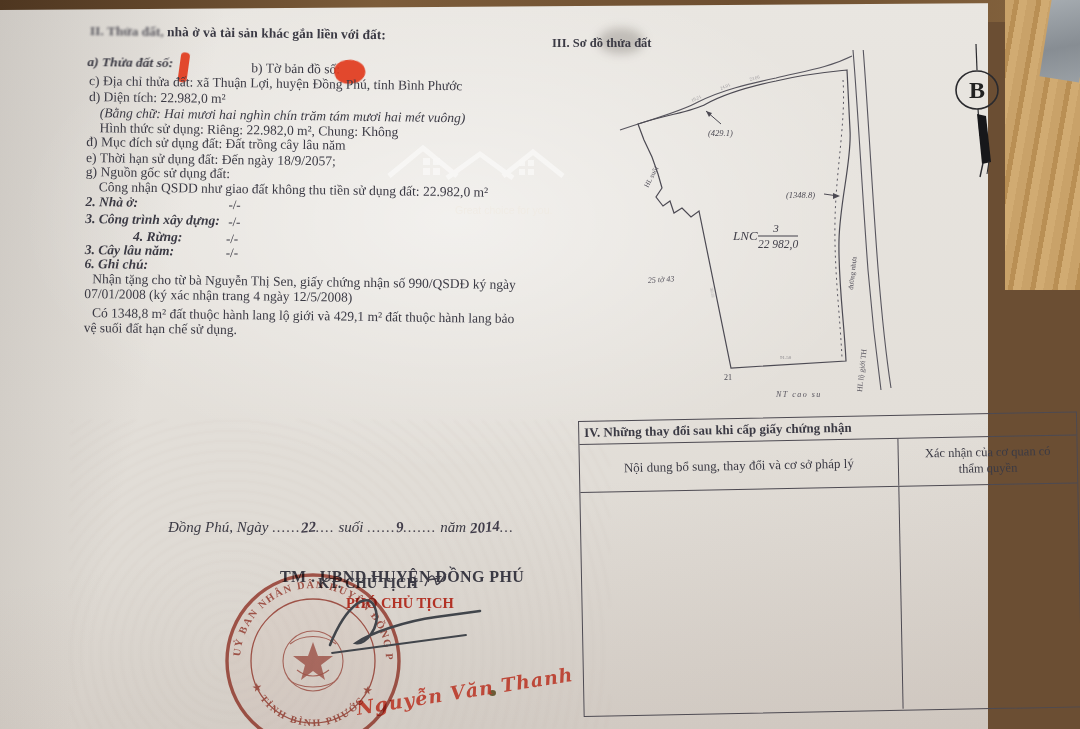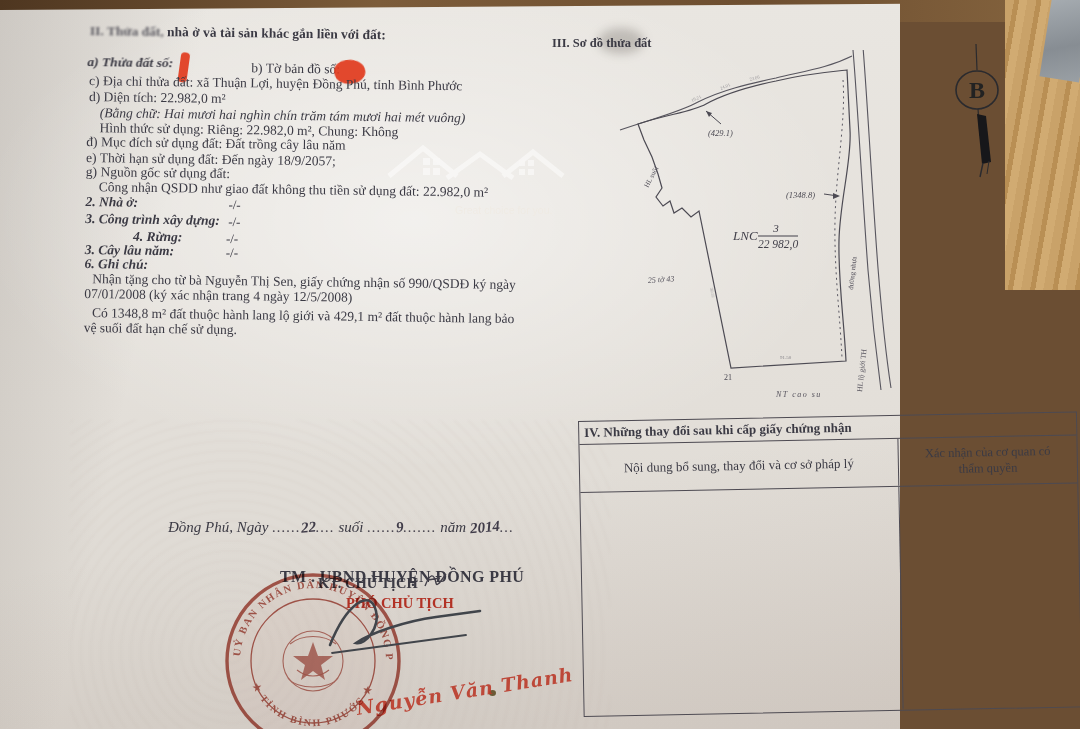--- a/index.html
+++ b/index.html
@@ -6,21 +6,21 @@
   #scene{position:relative;width:1080px;height:729px;overflow:hidden;
          font-family:"Liberation Serif",serif;color:#3b3a44;}
   
   .wood-top{position:absolute;left:0;top:0;width:1080px;height:22px;
     background:linear-gradient(90deg,#4e3620,#7c5c3a 35%,#6d4e30 70%,#86653f);}
   .wood-right{position:absolute;left:1005px;top:0;width:75px;height:290px;
     background:repeating-linear-gradient(100deg,#c9a269 0 9px,#b98f54 9px 14px,#d1ab72 14px 22px);}
   .fabric{position:absolute;left:1046px;top:-6px;width:40px;height:86px;
     background:linear-gradient(160deg,#aab0b5,#878d93 60%,#9aa0a5);transform:rotate(9deg);}
   
-  .paper{position:absolute;left:0;top:0;width:900px;height:729px;
+  .paper{position:absolute;left:0;top:0;width:988px;height:729px;
     clip-path:polygon(0 10px,1031px 3px,1080px 260px,1080px 729px,0 729px);
     background:
       radial-gradient(ellipse 620px 360px at 46% 30%,rgba(255,255,255,.5),rgba(255,255,255,0) 70%),
       linear-gradient(102deg,rgba(105,96,88,.22),rgba(105,96,88,0) 20%),
       linear-gradient(350deg,rgba(150,128,118,.18),rgba(150,128,118,0) 35%),
       linear-gradient(180deg,#e9e6e1 0%,#e3dfd9 55%,#dbd6cf 100%);}
   .guilloche{position:absolute;left:70px;top:420px;width:540px;height:309px;opacity:.35;filter:blur(1.2px);
     background:repeating-radial-gradient(circle at 30% 75%,rgba(167,146,137,.16) 0 2px,rgba(0,0,0,0) 2px 10px);}
   .smudge{position:absolute;border-radius:50%;filter:blur(5px);}
   .tl{position:absolute;white-space:nowrap;font-size:13.5px;line-height:1;}

